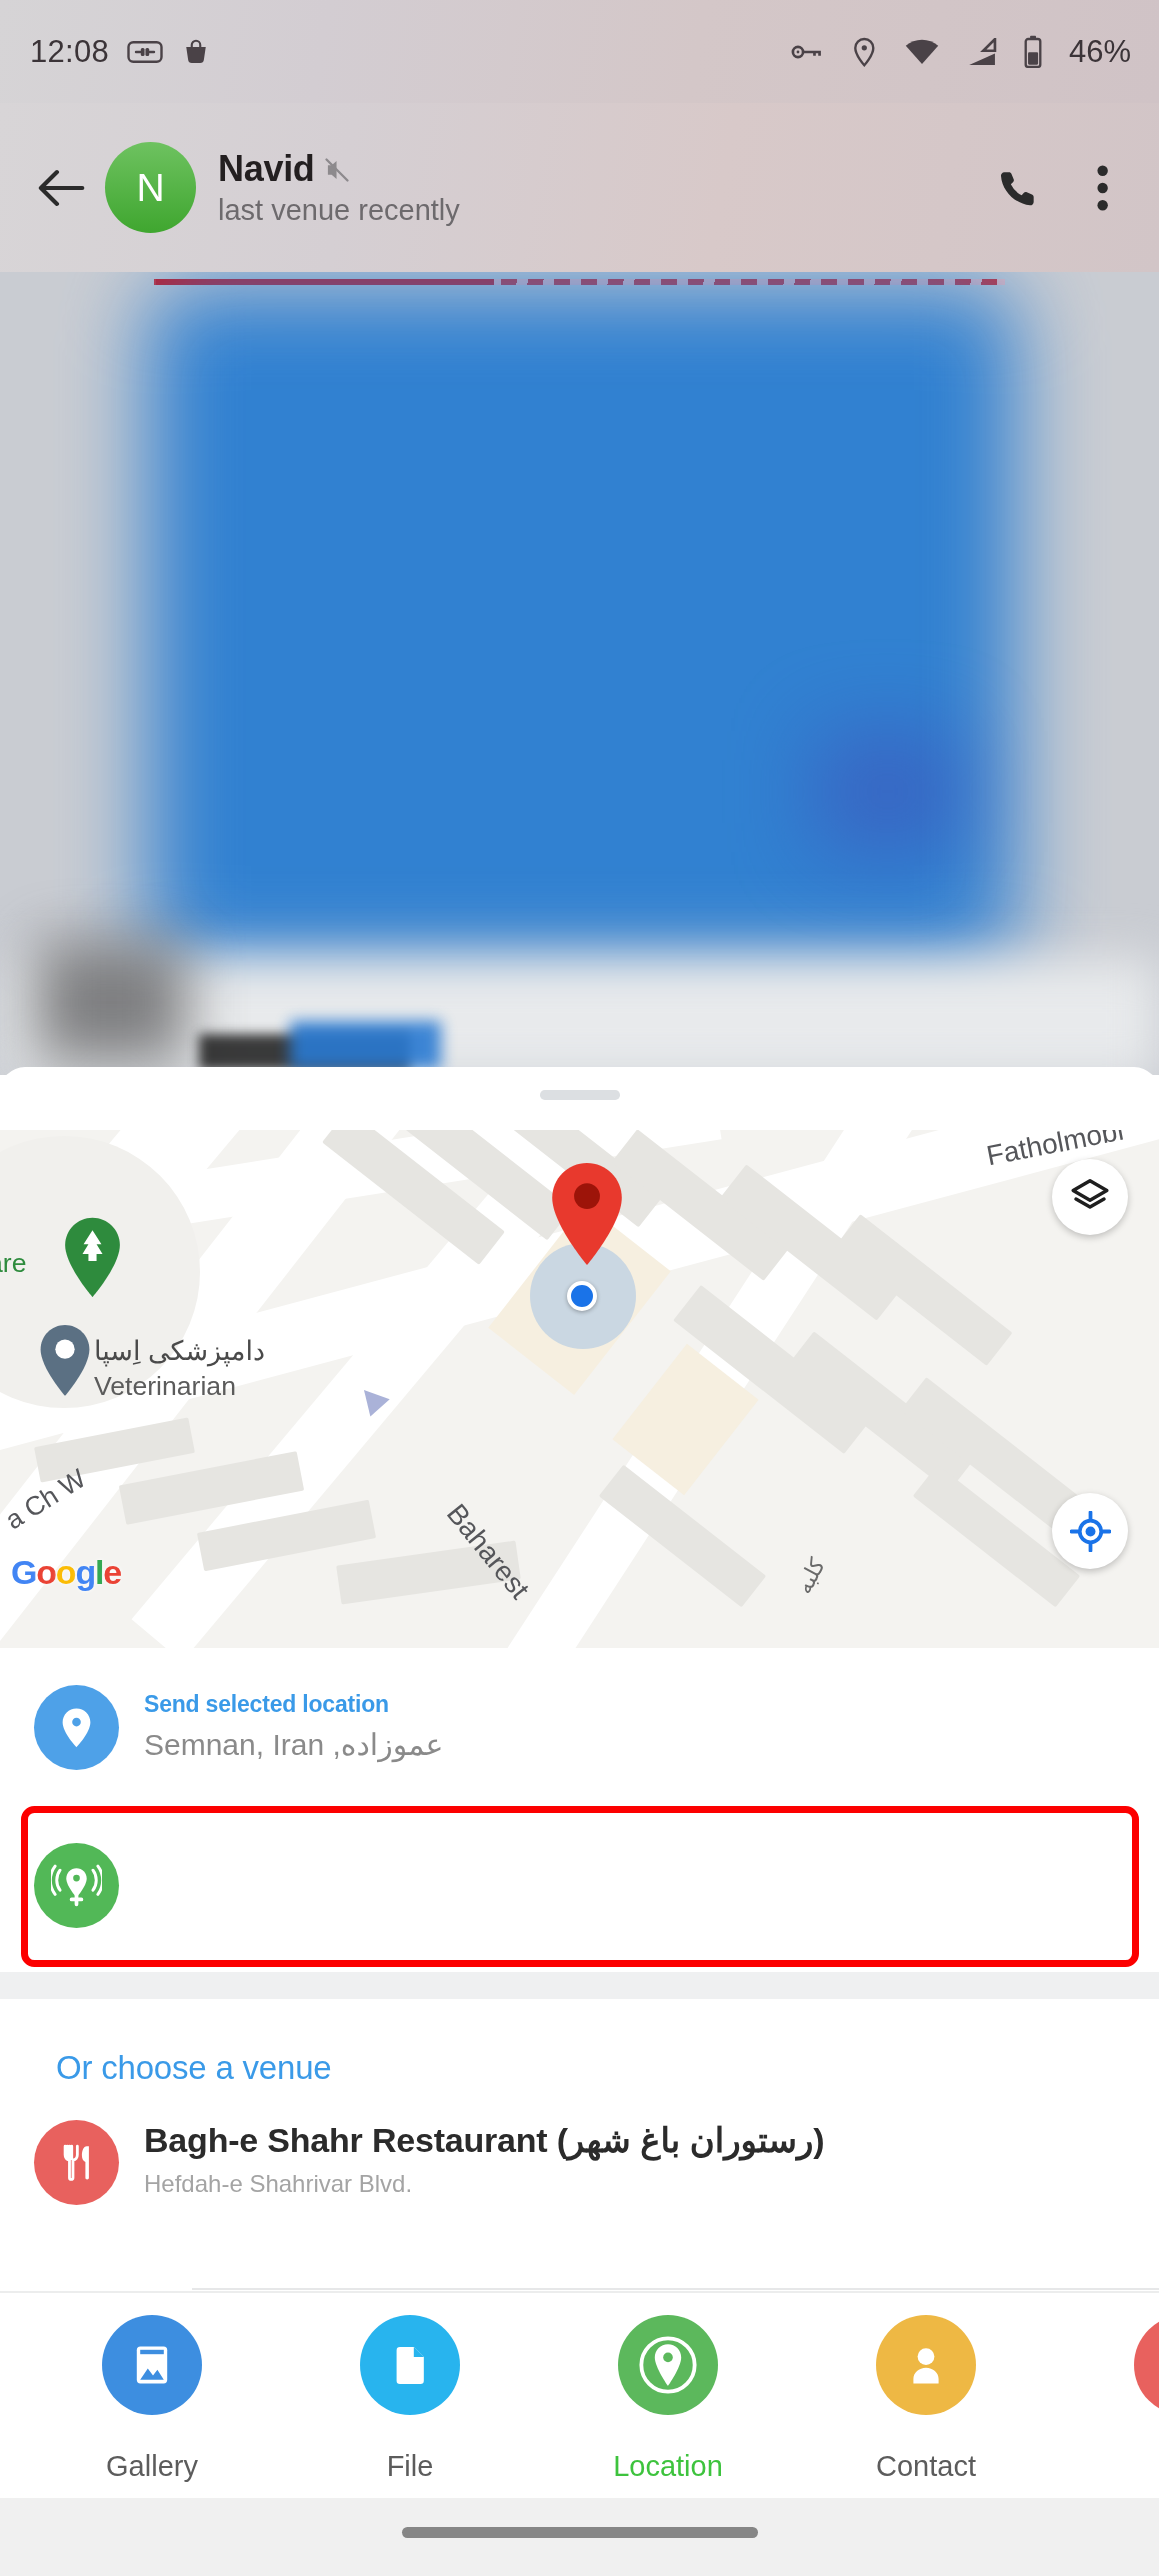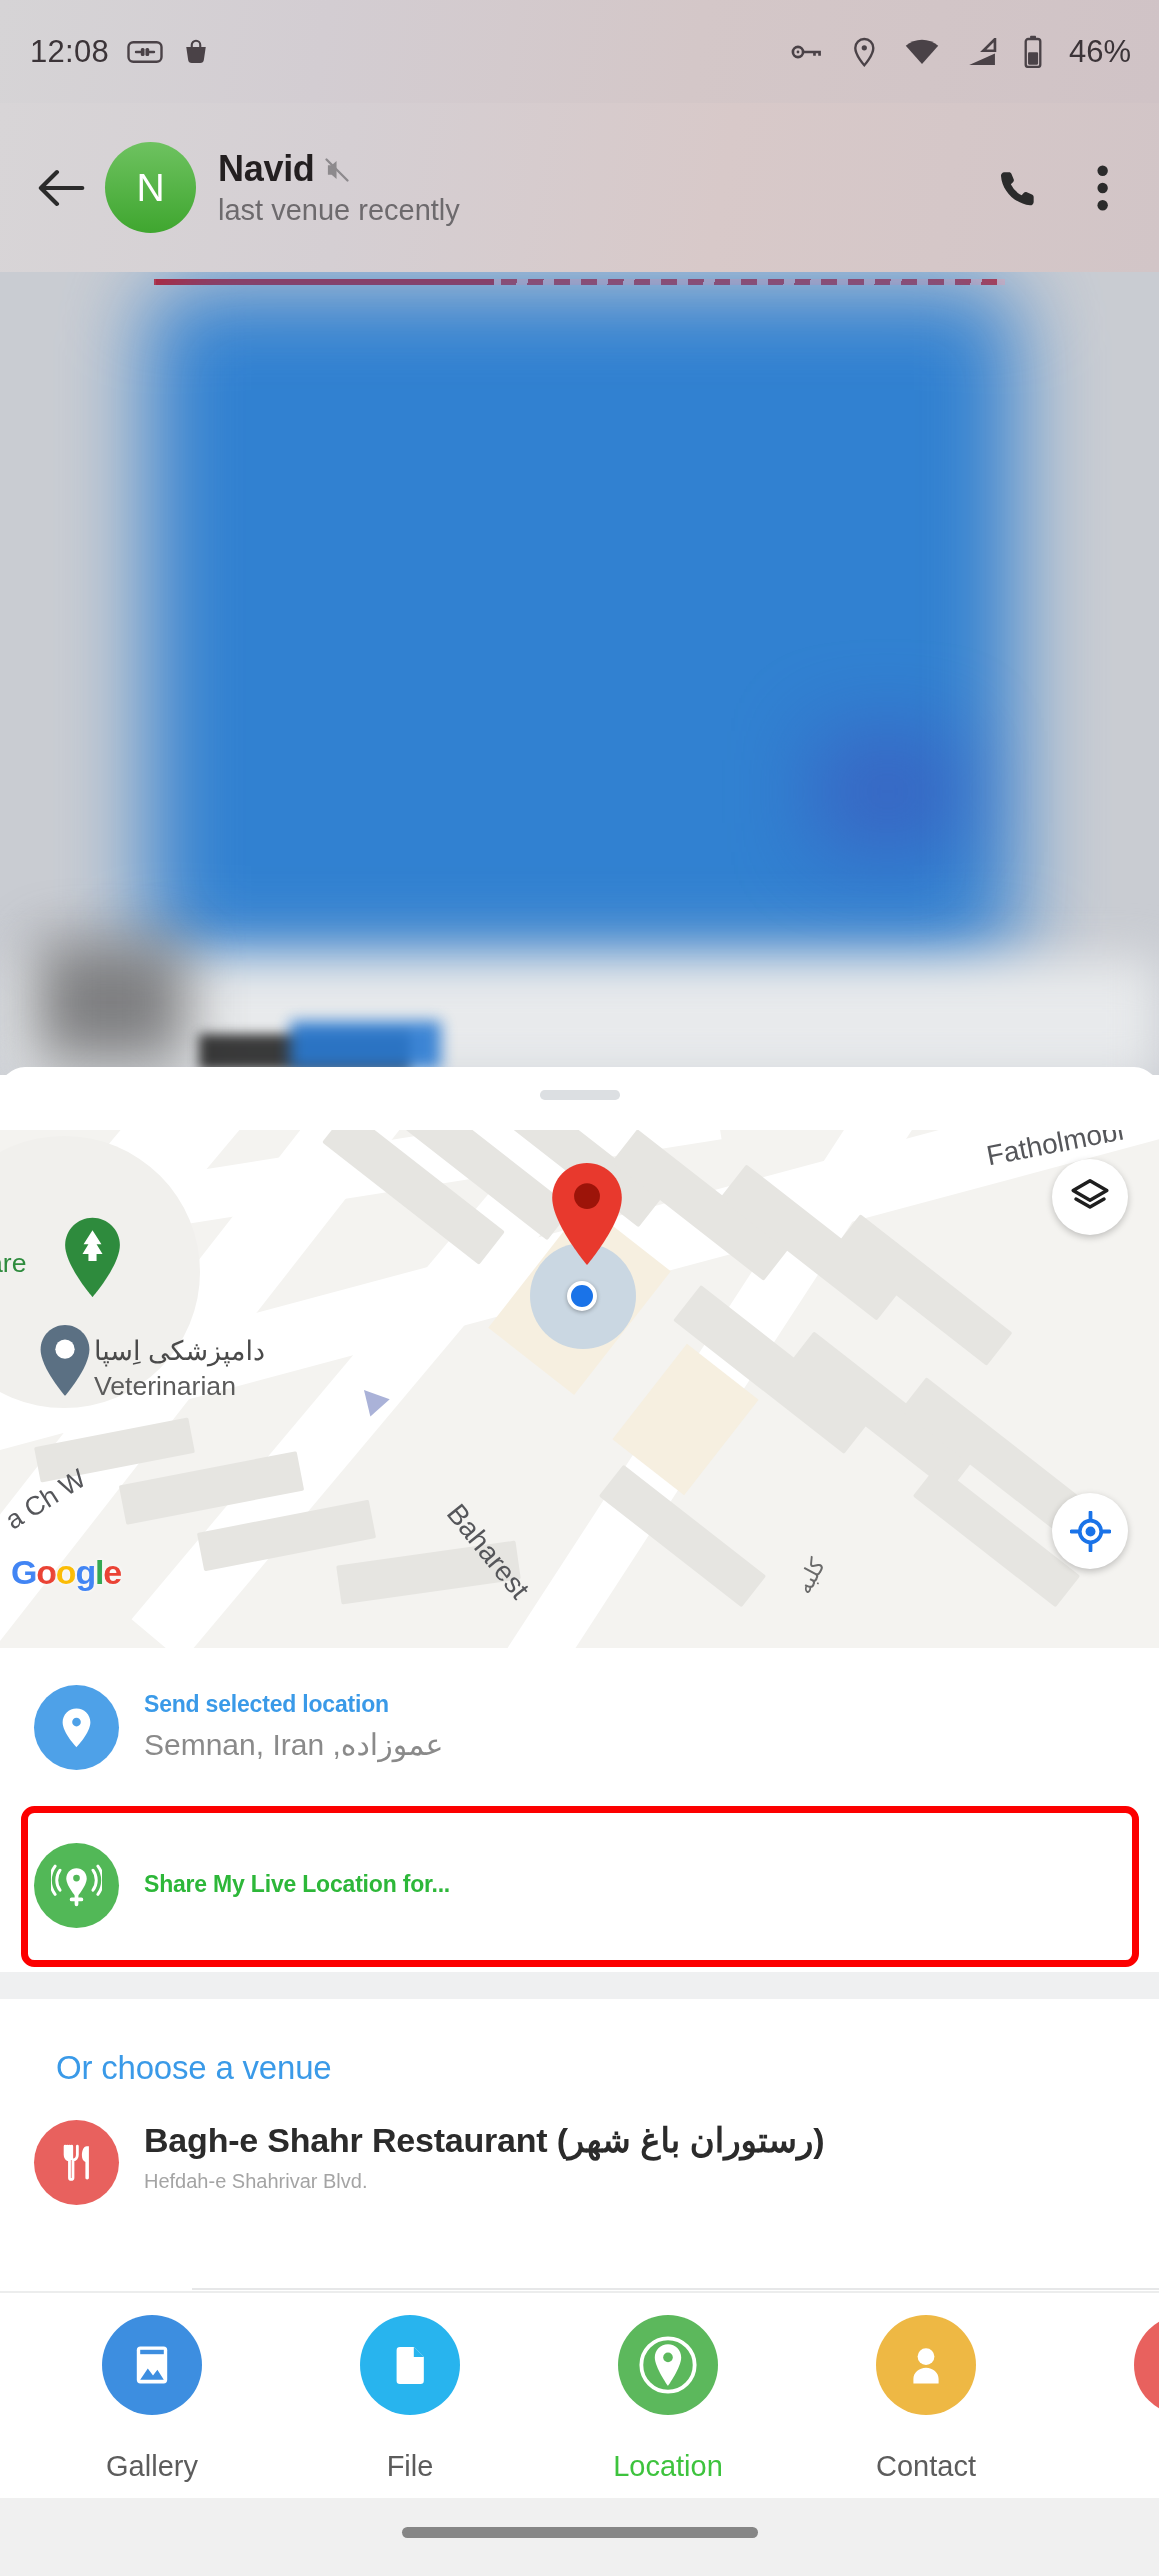--- a/index.html
+++ b/index.html
@@ -197,21 +197,21 @@
   #venue-header{
     font-size:33px; color:#3a9ae8; padding:50px 0 0 56px; letter-spacing:-0.2px;
   }
   #venue-row{ display:flex; align-items:flex-start; padding:33px 0 0 34px; }
   #venue-icon{
     width:85px; height:85px; border-radius:50%; background:#e8615e; flex:0 0 auto;
     display:flex; align-items:center; justify-content:center;
   }
   #venue-text{ margin-left:25px; }
   #venue-title{ font-size:34px; font-weight:700; color:#2b2b2b; letter-spacing:-0.2px; white-space:nowrap; }
-  #venue-sub{ font-size:20px; color:#a4a4a4; margin-top:9.7px; }
+  #venue-sub{ font-size:24px; color:#a4a4a4; margin-top:9.7px; }
   #venue-divider{
     position:absolute; left:192px; top:2288px; width:967px; height:1.8px; background:#e6e7e8;
   }
   #bar-toprule{
     position:absolute; left:0; top:2291px; width:1159px; height:1.8px; background:#eceded;
   }
 
   
   #attach-bar{
     position:absolute; left:0; top:2293px; width:1159px; height:205px;
@@ -423,21 +423,20 @@
     <div class="action-icon icon-green">
       <svg width="51" height="51" viewBox="0 0 26 26">
         <path d="M13 4.2c-2.9 0-5.2 2.3-5.2 5.2 0 3.9 5.2 9.6 5.2 9.6s5.2-5.7 5.2-9.6c0-2.9-2.3-5.2-5.2-5.2z" fill="#fff"></path>
         <circle cx="13" cy="9.2" r="1.7" fill="#52b857"></circle>
         <path d="M4.6 5.2a8.6 8.6 0 0 0 0 10.2M2.1 3.1a11.9 11.9 0 0 0 0 14.4" fill="none" stroke="#fff" stroke-width="1.5" stroke-linecap="round"></path>
         <path d="M21.4 5.2a8.6 8.6 0 0 1 0 10.2M23.9 3.1a11.9 11.9 0 0 1 0 14.4" fill="none" stroke="#fff" stroke-width="1.5" stroke-linecap="round"></path>
         <path d="M13 17.6v5M10.5 20.1h5" stroke="#fff" stroke-width="1.9" stroke-linecap="round"></path>
       </svg>
     </div>
     <div class="action-text">
-      <div class="action-title title-green">Share My Live Location for...</div>
     </div>
   </div>
 
 </div>
 
 <div id="live-highlight"></div>
 <div id="section-gap"></div>
 
 <div id="venue-section">
   <div id="venue-header">Or choose a venue</div>

